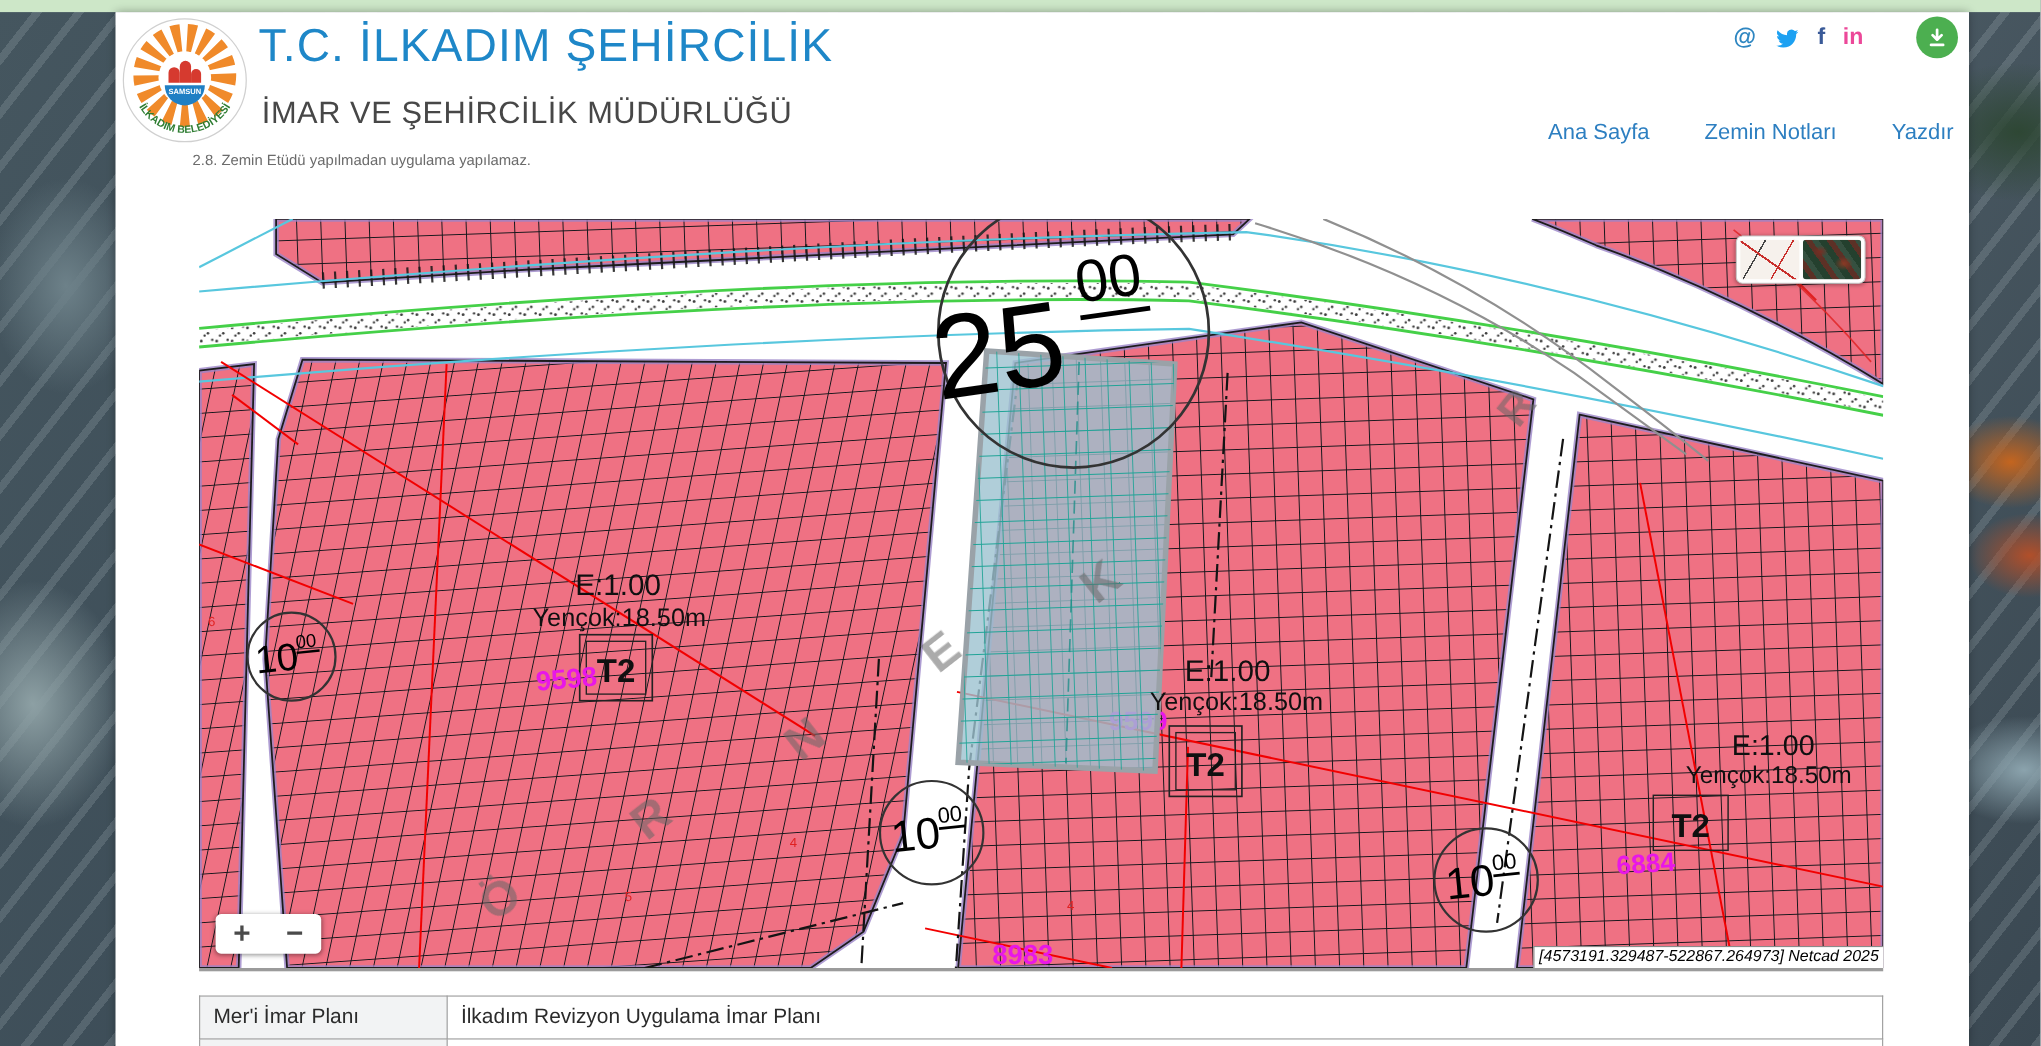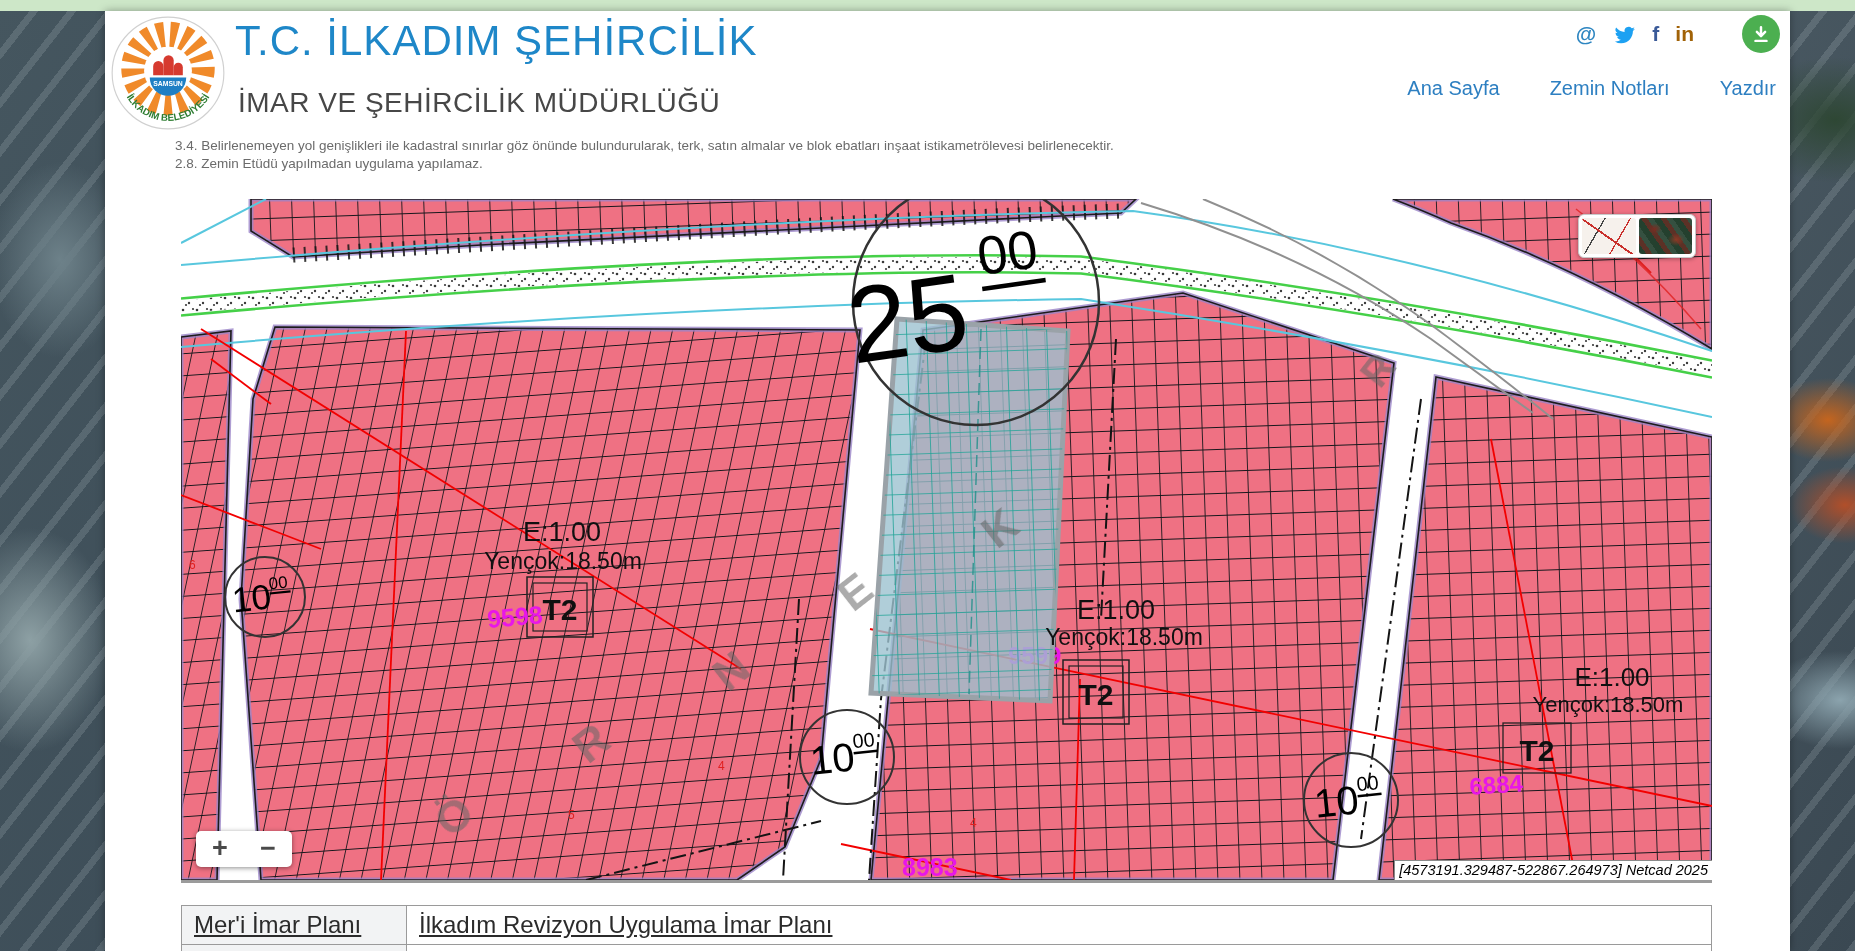--- a/index.html
+++ b/index.html
@@ -17,25 +17,25 @@
   .card{position:absolute;left:105px;top:11px;width:1685px;height:940px;background:#fff;
     overflow:hidden;box-shadow:0 0 8px rgba(0,0,0,.35);}
   
   .logo{position:absolute;left:6px;top:4px;width:114px;height:116px;}
   .title{position:absolute;left:130px;top:6px;font-size:42px;color:#1e87c8;letter-spacing:1px;}
   .subtitle{position:absolute;left:133px;top:76px;font-size:28px;color:#474747;letter-spacing:.5px;}
   .social{position:absolute;top:10px;right:96px;display:flex;gap:16px;align-items:center;height:26px;}
   .social .glyph{font-size:21px;font-weight:bold;line-height:26px;cursor:pointer;}
   .g-at{color:#2e86c1;font-weight:normal;font-size:23px;}
   .g-fb{color:#3a5a98;}
-  .g-in{color:#a16207;text-align:center;}
+  .g-in{color:#ec4899;text-align:center;}
   .dl-btn{position:absolute;top:4px;right:10px;width:38px;height:38px;border-radius:50%;
     background:#4caf50;display:flex;align-items:center;justify-content:center;cursor:pointer;}
   .nav{position:absolute;top:66px;right:14px;display:flex;gap:50px;}
-  .nav .nav-item{font-size:20px;color:#2d7fc1;cursor:pointer;white-space:nowrap;}
+  .nav .nav-item{font-size:20px;color:#2d7fc1;cursor:pointer;white-space:nowrap;margin-top:32px;}
   
   .notes{position:absolute;left:70px;top:126px;color:#6b6b6b;font-size:13.5px;line-height:18px;}
   
   .map{position:absolute;left:76px;top:188px;width:1531px;height:681px;background:#fff;
     border-bottom:3px solid #9b9b9b;}
   .map svg.plan{position:absolute;left:0;top:0;}
   .zoomctl{position:absolute;left:15px;bottom:13px;width:96px;height:36px;background:#fff;
     border-radius:5px;box-shadow:0 1px 5px rgba(0,0,0,.45);display:flex;}
   .zoomctl span{flex:1;text-align:center;font-size:27px;font-weight:bold;color:#4a4a4a;
     line-height:34px;cursor:pointer;}
@@ -49,21 +49,21 @@
     #f6f1ec;}
   .thumb.satthumb{background:
     radial-gradient(10px 8px at 30% 30%,#7a2d22 0%,rgba(0,0,0,0) 70%),
     radial-gradient(12px 9px at 70% 60%,#8a3a25 0%,rgba(0,0,0,0) 70%),
     repeating-linear-gradient(55deg,#24402e 0 6px,#5c3126 6px 11px,#355040 11px 16px);}
   .coords{position:absolute;right:0;bottom:0;height:19px;background:#fff;border:1px solid #8a8a8a;
     border-right:none;border-bottom:none;font-size:14.5px;color:#000;padding:0 4px;line-height:19px;
     white-space:nowrap;font-style:italic;}
   
   .tbl{position:absolute;left:76px;top:894px;width:1531px;border-collapse:collapse;}
-  .tbl td{border:1.5px solid #9a9a9a;height:38px;font-size:24px;color:#2b2b2b;padding:0 12px;text-decoration:underline;}
+  .tbl td{border:1.5px solid #9a9a9a;height:38px;font-size:19px;color:#2b2b2b;padding:0 12px;}
   .tbl td.key{width:200px;background:#f2f3f4;}
   svg text{font-family:"Liberation Sans",sans-serif;}
 </style>
 </head>
 <body>
 
 <div class="topbar"></div>
 
 <div class="card">
 
@@ -105,21 +105,20 @@
     </svg>
   </div>
 
   <div class="nav">
     <span class="nav-item">Ana Sayfa</span>
     <span class="nav-item">Zemin Notları</span>
     <span class="nav-item">Yazdır</span>
   </div>
 
   <div class="notes">
-    <div>3.4. Belirlenemeyen yol genişlikleri ile kadastral sınırlar göz önünde bulundurularak, terk, satın almalar ve blok ebatları inşaat istikametrölevesi belirlenecektir.</div>
     <div>2.8. Zemin Etüdü yapılmadan uygulama yapılamaz.</div>
   </div>
 
   <div class="map">
     <svg class="plan" width="1531" height="681" viewBox="0 0 1531 681">
       <defs>
         <pattern id="pk" width="22" height="22" patternUnits="userSpaceOnUse" patternTransform="rotate(-2)">
           <rect width="22" height="22" fill="#ef7183"></rect>
           <path d="M0 0 H22 M0 0 V22" stroke="#17171c" stroke-width="1.8" fill="none"></path>
         </pattern>

